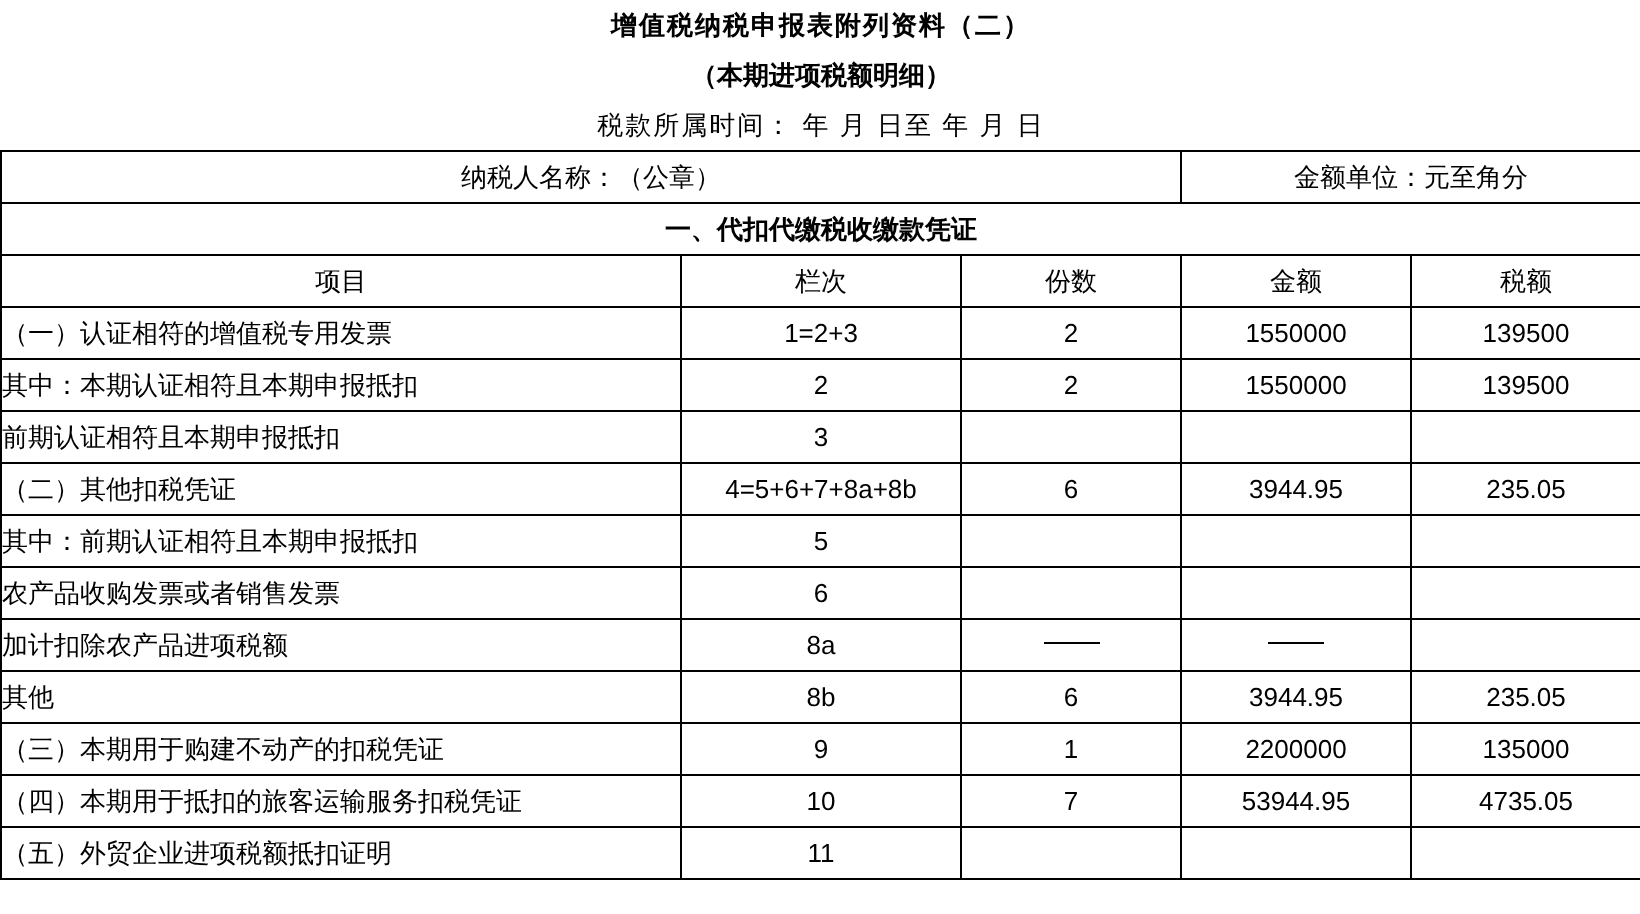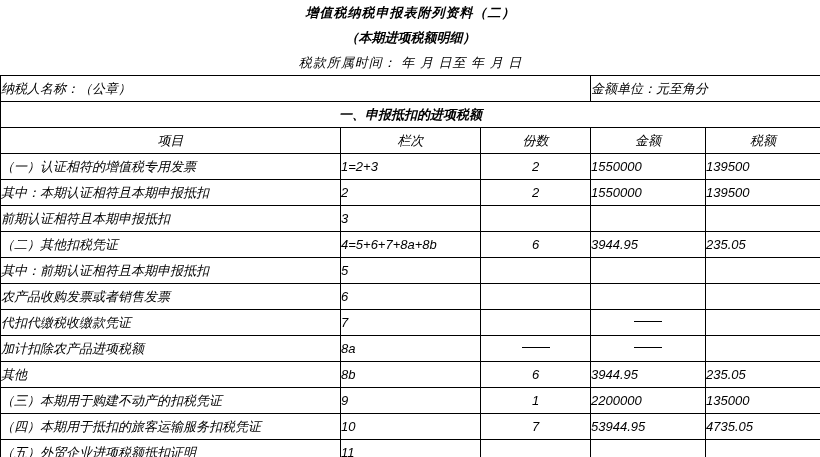--- a/index.html
+++ b/index.html
@@ -12,21 +12,20 @@
     height: 457px;
     font-family: "Liberation Sans", sans-serif;
     color: #000000;
     overflow: hidden;
   }
   .sheet {
     width: 820px;
     height: 363px;
     box-sizing: border-box;
     position: relative;
-    font-style: italic;
   }
   table.doc {
     width: 820px;
     border-collapse: collapse;
     table-layout: fixed;
   }
   table.doc td {
     border: 1px solid #000000;
     padding: 0;
     font-size: 13px;
@@ -62,22 +61,22 @@
     font-weight: bold;
     font-size: 15px;
     height: 26px;
   }
   .colhead {
     text-align: center;
     font-size: 14px;
     height: 30px;
   }
   .ctr { text-align: center; }
-  .rgt { text-align: left; padding-right: 6px; }
-  .lft { text-align: left; padding-left: 4px; margin-top: 22px; }
+  .rgt { text-align: center; padding-right: 6px; }
+  .lft { text-align: center; padding-left: 4px; margin-top: 22px; }
   .indent1 { padding-left: 10px; }
   .indent2 { padding-left: 56px; }
   .indent3 { padding-left: 80px; }
   .indent4 { padding-left: 100px; }
   .small { font-size: 12.5px; }
   .num { font-family: "Liberation Sans", sans-serif; font-size: 13px; }
   .dash {
     display: inline-block;
     border-top: 1.2px solid #000;
     width: 28px;
@@ -108,21 +107,21 @@
         <td class="no-b subtitle" colspan="5">（本期进项税额明细）</td>
       </tr>
       <tr>
         <td class="no-b period" colspan="5">税款所属时间：    年      月      日至      年      月      日</td>
       </tr>
       <tr>
         <td class="cellpad lft" colspan="3">纳税人名称：（公章）</td>
         <td class="cellpad rgt" colspan="2">金额单位：元至角分</td>
       </tr>
       <tr>
-        <td class="sectionhead" colspan="5">一、申报抵扣的进项税额</td>
+        <td class="sectionhead" colspan="5">一、代扣代缴税收缴款凭证</td>
       </tr>
       <tr class="hdrrow">
         <td class="colhead">项目</td>
         <td class="colhead">栏次</td>
         <td class="colhead">份数</td>
         <td class="colhead">金额</td>
         <td class="colhead">税额</td>
       </tr>
 
       <tr>
@@ -166,27 +165,20 @@
       </tr>
 
       <tr>
         <td class="clip indent3">农产品收购发票或者销售发票</td>
         <td class="clip lft">6</td>
         <td class="ctr num"></td>
         <td class="rgt num"></td>
         <td class="rgt num"></td>
       </tr>
 
-      <tr>
-        <td class="clip indent3">代扣代缴税收缴款凭证</td>
-        <td class="clip lft">7</td>
-        <td class="ctr num"></td>
-        <td class="ctr"><span class="dash"></span></td>
-        <td class="rgt num"></td>
-      </tr>
 
       <tr>
         <td class="clip indent3">加计扣除农产品进项税额</td>
         <td class="clip lft">8a</td>
         <td class="ctr"><span class="dash"></span></td>
         <td class="ctr"><span class="dash"></span></td>
         <td class="rgt num"></td>
       </tr>
 
       <tr>

